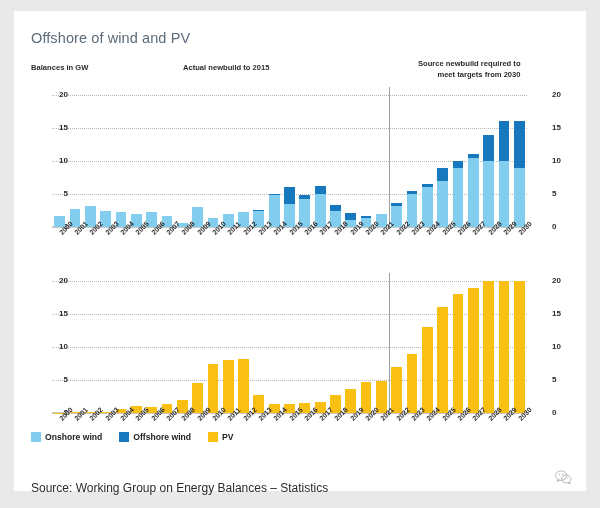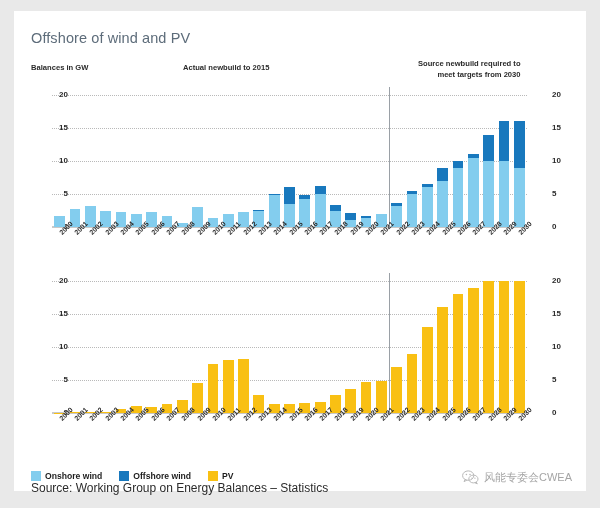--- a/index.html
+++ b/index.html
@@ -122,21 +122,21 @@
     transform: rotate(-45deg);
     transform-origin: left top;
     white-space: nowrap;
     line-height: 7px;
   }
 
   
   .legend {
     position: absolute;
     left: 17px;
-    top: 460px;
+    top: 421px;
     display: flex;
     align-items: center;
     gap: 9px;
   }
   .leg-item {
     display: flex;
     align-items: center;
     gap: 4px;
     margin-right: 8px;
   }
@@ -522,17 +522,16 @@
       <svg class="wm-icon" width="17" height="15" viewBox="0 0 17 15">
         <ellipse cx="6.2" cy="5.6" rx="5.6" ry="4.7" fill="none" stroke="#8d8d8d" stroke-width="1"></ellipse>
         <path d="M3.2 9.3 L2.0 11.6 L4.6 10.3 Z" fill="none" stroke="#8d8d8d" stroke-width="1"></path>
         <circle cx="4.4" cy="4.5" r="0.8" fill="#8d8d8d"></circle>
         <circle cx="8.0" cy="4.5" r="0.8" fill="#8d8d8d"></circle>
         <ellipse cx="11.4" cy="9.0" rx="4.6" ry="3.9" fill="none" stroke="#8d8d8d" stroke-width="1"></ellipse>
         <path d="M14.2 12.0 L15.3 13.9 L13.0 12.8 Z" fill="none" stroke="#8d8d8d" stroke-width="1"></path>
         <circle cx="10.0" cy="8.2" r="0.65" fill="#8d8d8d"></circle>
         <circle cx="12.9" cy="8.2" r="0.65" fill="#8d8d8d"></circle>
       </svg>
-      <span class="wm-text">风能专委会CWEA</span>
     </div>
 
   </div>
 </div>
 
 </body></html>

